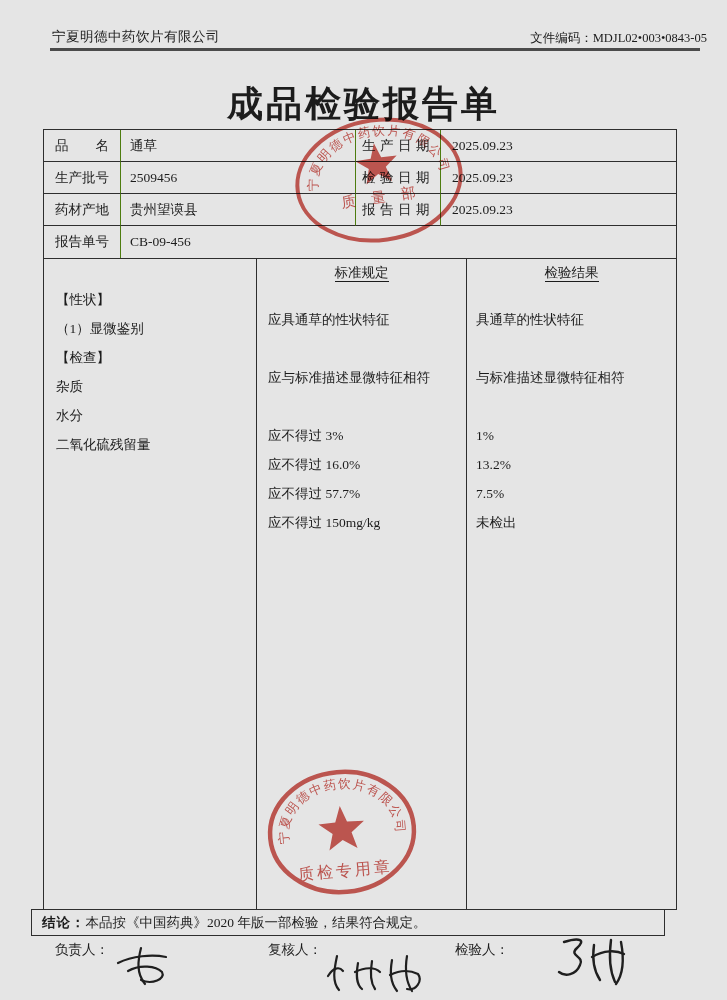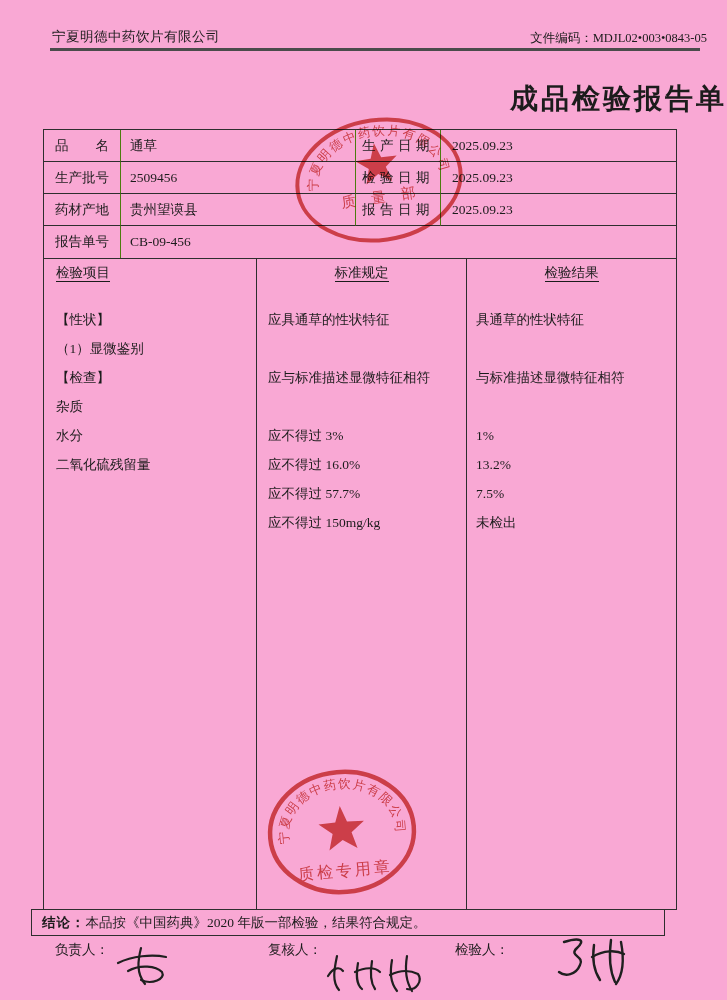--- a/index.html
+++ b/index.html
@@ -1,22 +1,22 @@
 <!DOCTYPE html>
 <html><head>
 <meta charset="utf-8">
 <style>
   html,body{margin:0;padding:0;background:#ffffff;}
-  .page{position:relative;width:727px;height:1000px;background:#f9a8d4;overflow:hidden;
+  .page{position:relative;width:727px;height:1000px;background:#e5e5e5;overflow:hidden;
         font-family:"Liberation Serif","DejaVu Serif",serif;color:#1c1c1c;}
   .hdr-company{position:absolute;left:52px;top:28px;font-size:13.5px;letter-spacing:.5px;}
   .hdr-code{position:absolute;right:20px;top:30px;font-size:12.5px;}
   .hdr-rule{position:absolute;left:50px;top:48px;width:650px;height:3px;background:#4b4b4b;}
-  .title{position:absolute;left:0;top:80px;width:100%;text-align:right;
-         font-size:28px;font-weight:bold;letter-spacing:3px;}
+  .title{position:absolute;left:0;top:80px;width:100%;text-align:center;
+         font-size:36px;font-weight:bold;letter-spacing:3px;}
   
   .t1{position:absolute;left:43px;top:129px;width:634px;height:130px;box-sizing:border-box;
       border:1px solid #2e2e2e;display:grid;grid-template-columns:77px 235px 85px 235px;
       grid-template-rows:repeat(4,32px);font-size:13.5px;}
   .t1 .c{box-sizing:border-box;border-right:1px solid #4d7c0f;border-bottom:1px solid #2e2e2e;
          line-height:31px;white-space:nowrap;overflow:hidden;}
   .t1 .lab{padding-left:11px;}
   .t1 .val{padding-left:9px;}
   .t1 .dlab{padding-left:6px;letter-spacing:4.5px;}
   .t1 .dval{padding-left:11px;border-right:none;}
@@ -77,21 +77,20 @@
     <div class="c val">贵州望谟县</div>
     <div class="c dlab">报告日期</div>
     <div class="c dval">2025.09.23</div>
 
     <div class="c lab last-row">报告单号</div>
     <div class="c val span3 last-row">CB-09-456</div>
   </div>
 
   <div class="t2">
     <div class="col col-items">
-      <div class="colhead"><span class="ul">检验项目</span></div>
       <div class="lines">
         <div class="line">【性状】</div>
         <div class="line">（1）显微鉴别</div>
         <div class="line">【检查】</div>
         <div class="line">杂质</div>
         <div class="line">水分</div>
         <div class="line">二氧化硫残留量</div>
       </div>
     </div>
     <div class="col col-std">

